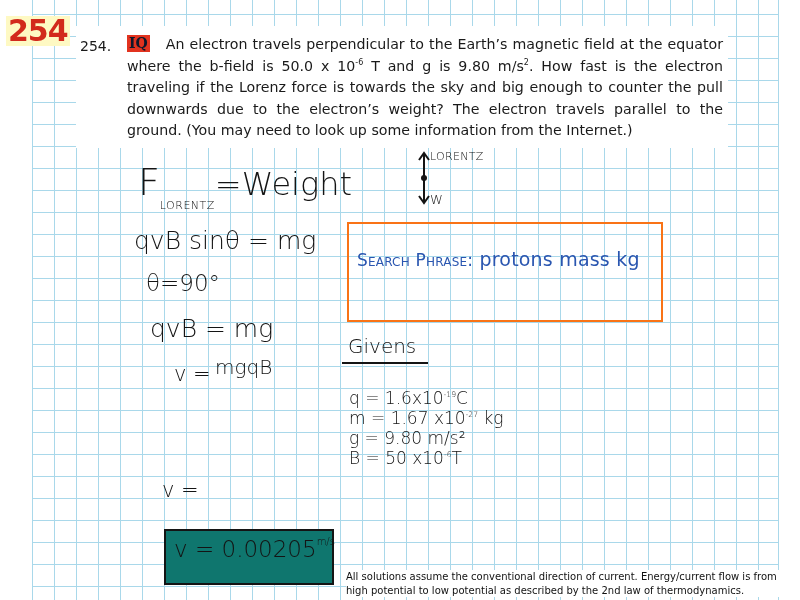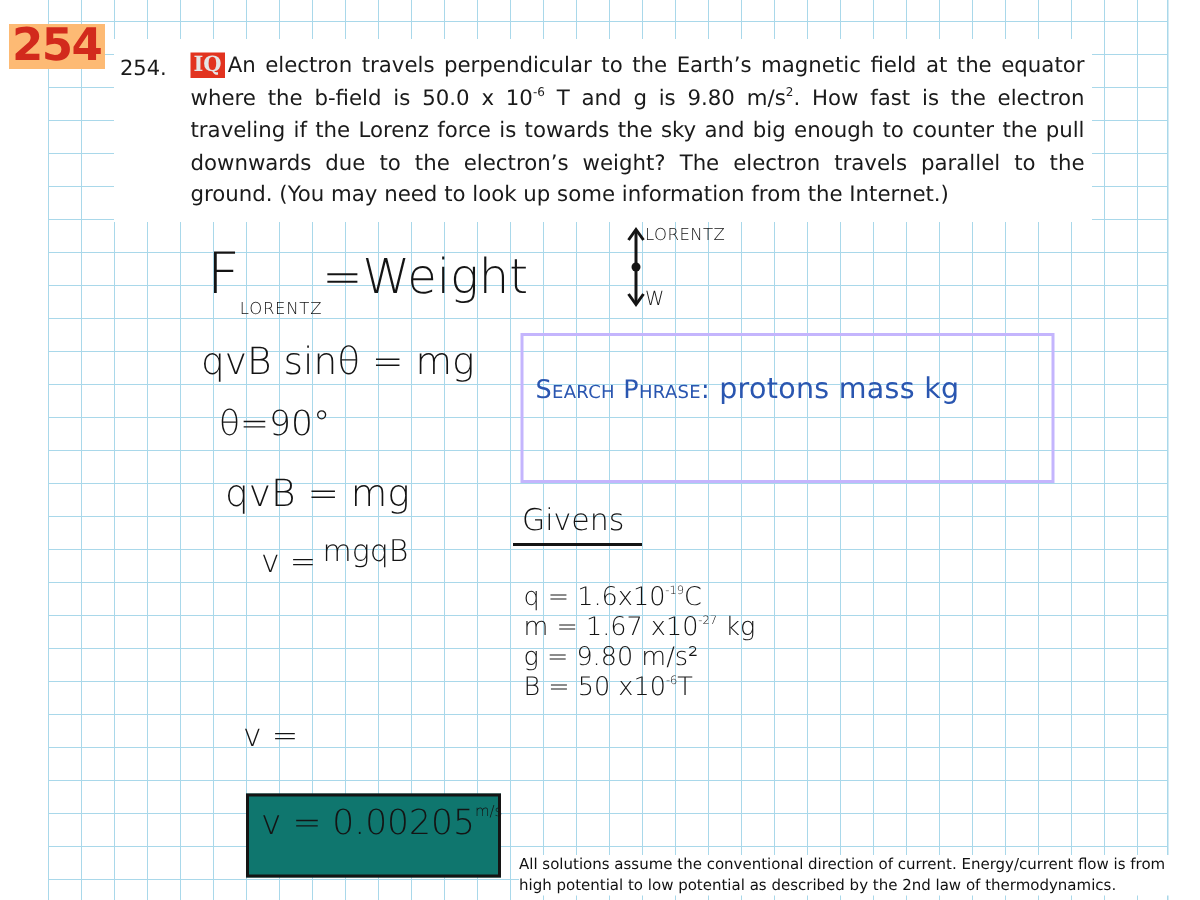--- a/index.html
+++ b/index.html
@@ -15,55 +15,55 @@
         linear-gradient(to right, #a9d8ea 1px, transparent 1px),
         linear-gradient(to bottom, #a9d8ea 1px, transparent 1px);
       background-size: 22px 22px;
       background-position: 0 -8px;
       border-right: 1px solid #a9d8ea;
     }
     .page-num {
       position: absolute; left: 6px; top: 16px;
       font-family: "DejaVu Sans", sans-serif; font-weight: bold;
       font-size: 30px; color: #d22a1c; letter-spacing: -1px;
-      background: #fdba74; padding: 0 2px; line-height: 1;
+      background: #fef9c3; padding: 0 2px; line-height: 1;
     }
     .problem {
       position: absolute; left: 76px; top: 26px; width: 652px; height: 122px;
       background: #ffffff;
     }
     .problem-num {
       position: absolute; left: 4px; top: 12px;
       font-family: "DejaVu Sans", sans-serif; font-size: 14px; color: #1a1a1a;
     }
     .problem-text {
       position: absolute; left: 51px; top: 8px; width: 596px;
       font-family: "DejaVu Sans", sans-serif; font-size: 14.2px; line-height: 21.5px;
       color: #1a1a1a; text-align: justify; text-align-last: left;
     }
     .iq-badge {
-      display: inline-block; background: #e2331f; color: #e5e5e5;
+      display: inline-block; background: #e2331f; color: #0f172a;
       font-weight: bold; font-family: "DejaVu Serif", serif; font-size: 14px;
-      line-height: 17px; padding: 0 2px; margin-right: 2px; vertical-align: 1px;
+      line-height: 17px; padding: 0 2px; margin-right: 16px; vertical-align: 1px;
     }
     .problem-text sup { font-size: 8px; vertical-align: 6px; line-height: 0; }
 
     .hw {
       position: absolute; font-family: "DejaVu Sans", sans-serif;
       color: #141414; white-space: nowrap; font-weight: 300;
     }
     .hw sub { font-size: 0.45em; vertical-align: -0.4em; }
     .hw sup { font-size: 0.45em; vertical-align: 0.9em; }
 
     .fbd {
       position: absolute; left: 414px; top: 150px; width: 100px; height: 60px;
     }
     .search-box {
-      position: absolute; left: 347px; top: 222px; width: 356px; height: 100px;
-      border: 2px solid #c4b5fd; box-sizing: border-box;
+      position: absolute; left: 347px; top: 222px; width: 316px; height: 100px;
+      border: 2px solid #f97316; box-sizing: border-box;
     }
     .search-line {
       position: absolute; left: 8px; font-family: "DejaVu Sans", sans-serif;
       color: #2a56b0; font-size: 19px; white-space: nowrap; letter-spacing: 0.2px;
     }
     .search-line .lbl { font-variant: small-caps; font-size: 17px; }
     .search-line sup { font-size: 10px; vertical-align: 9px; }
 
     .givens-title {
       position: absolute; left: 348px; top: 334px; font-size: 20px;

